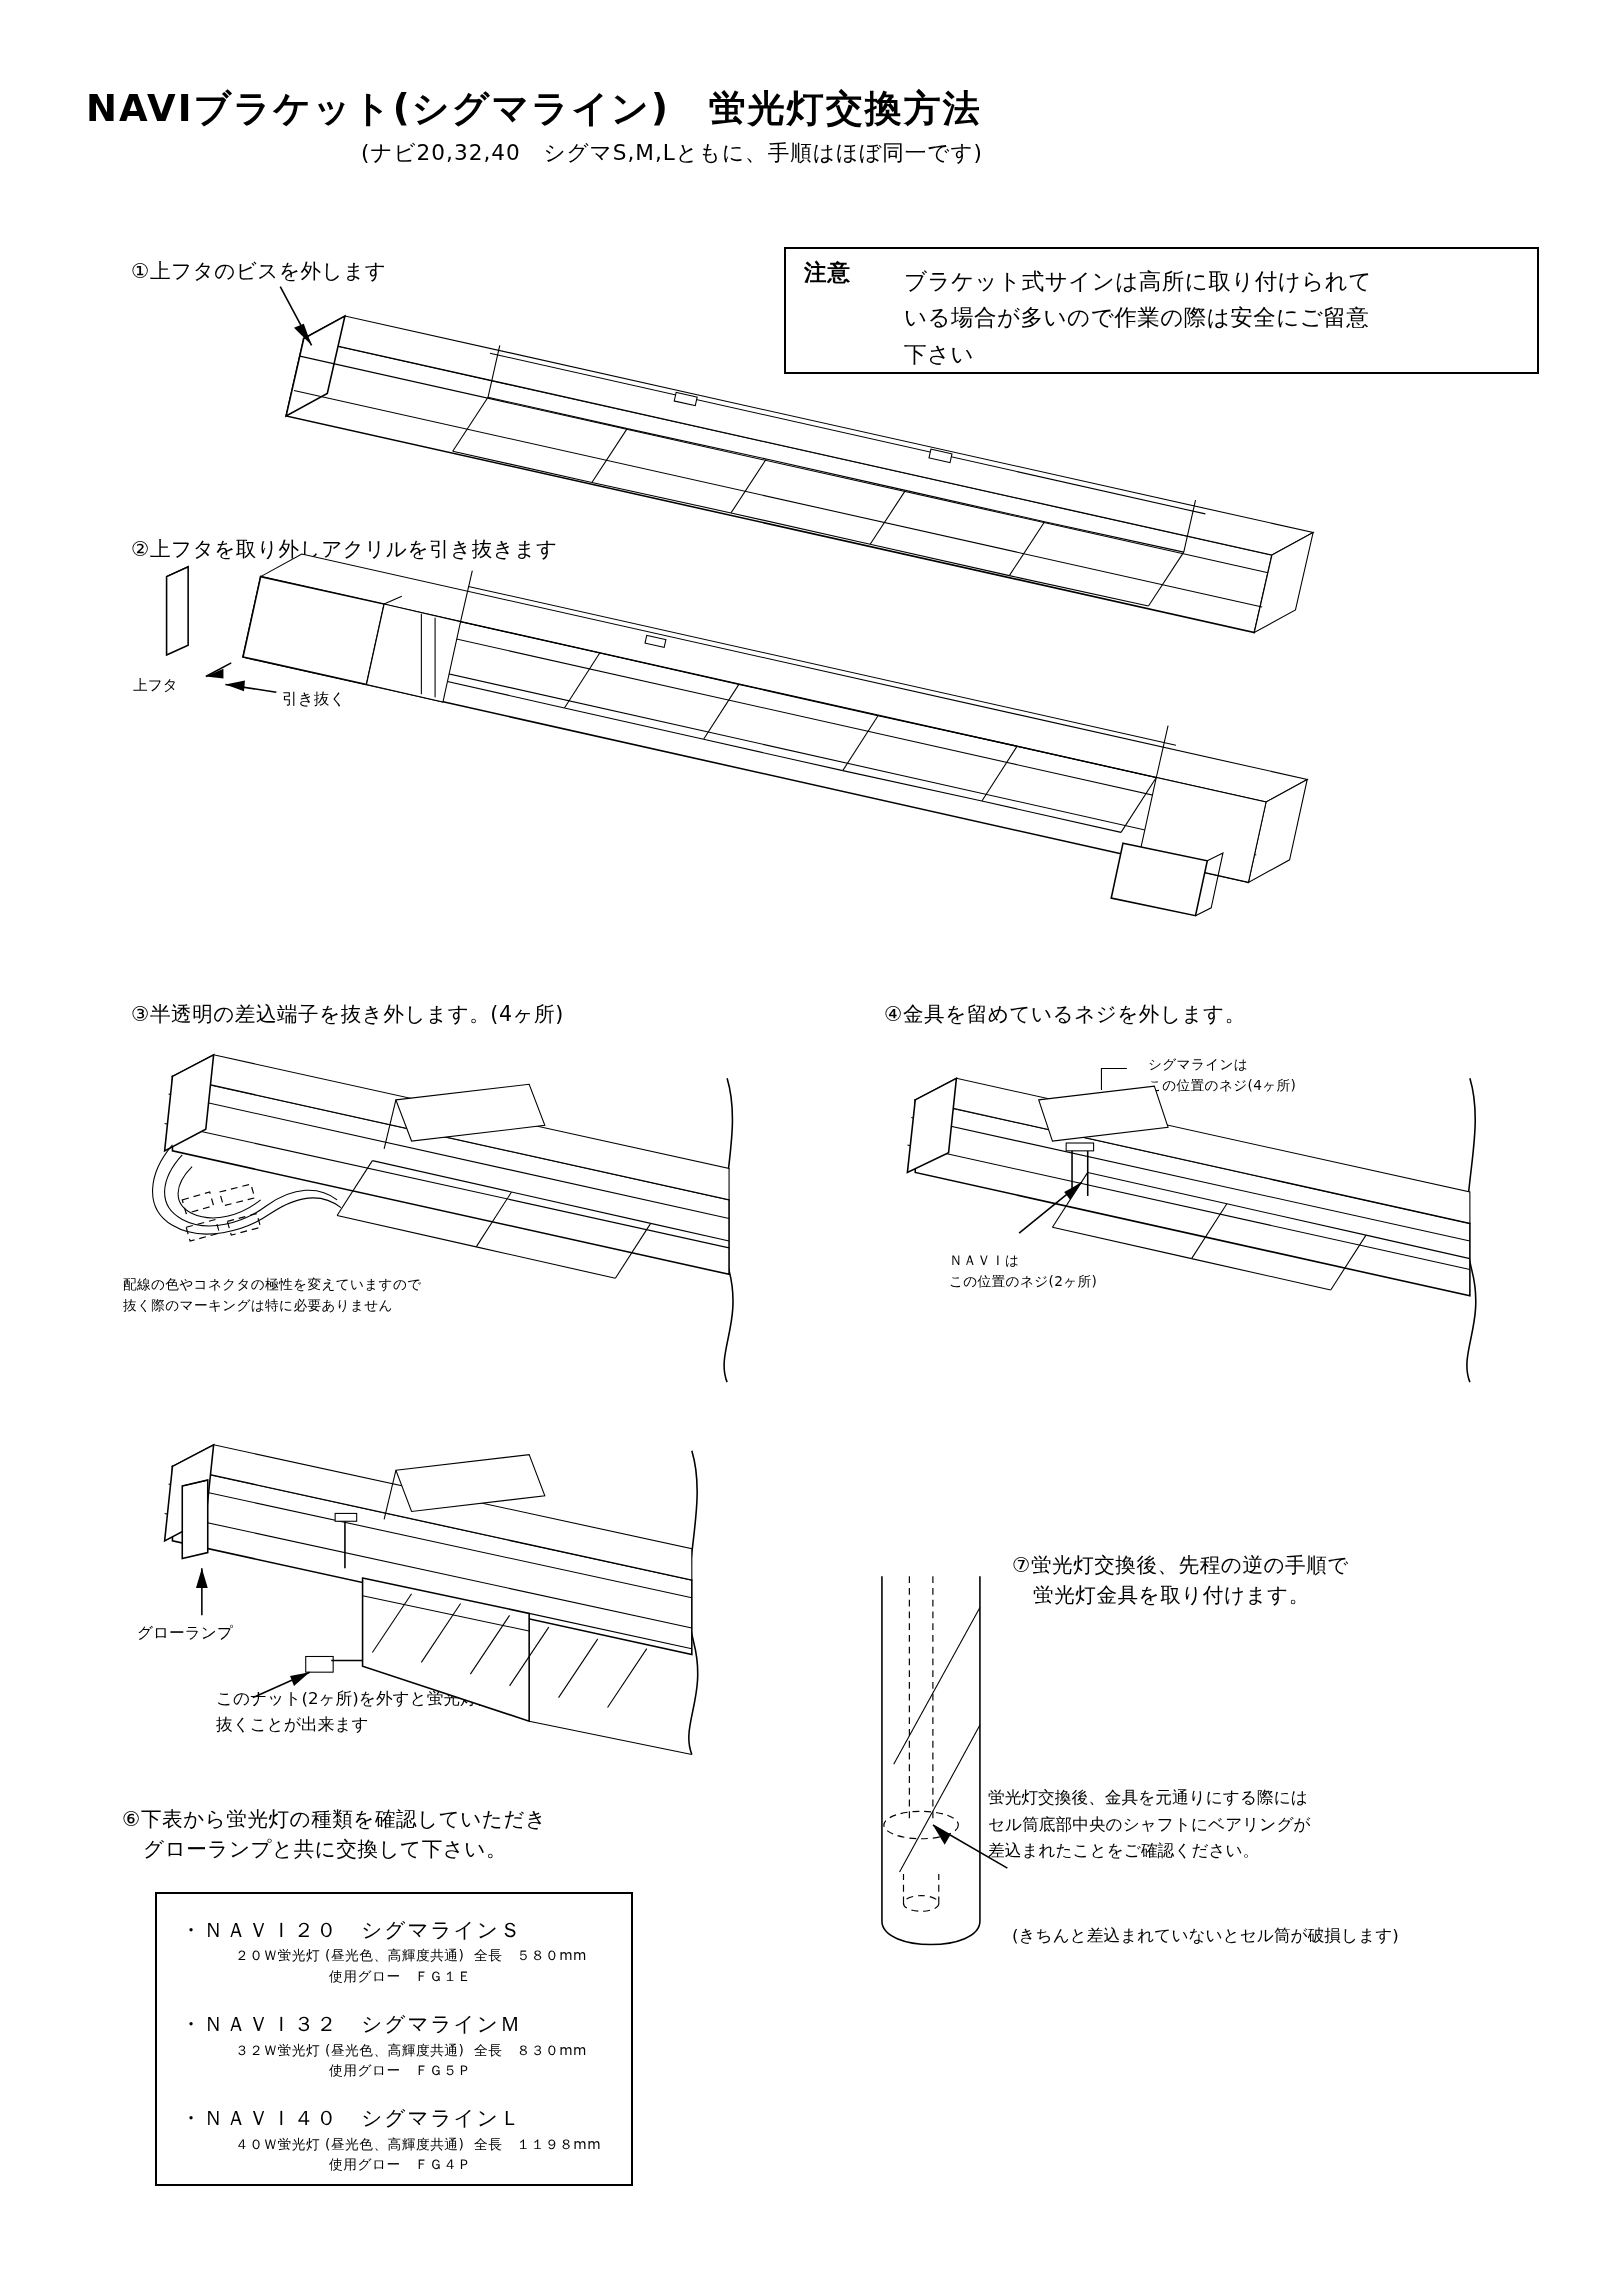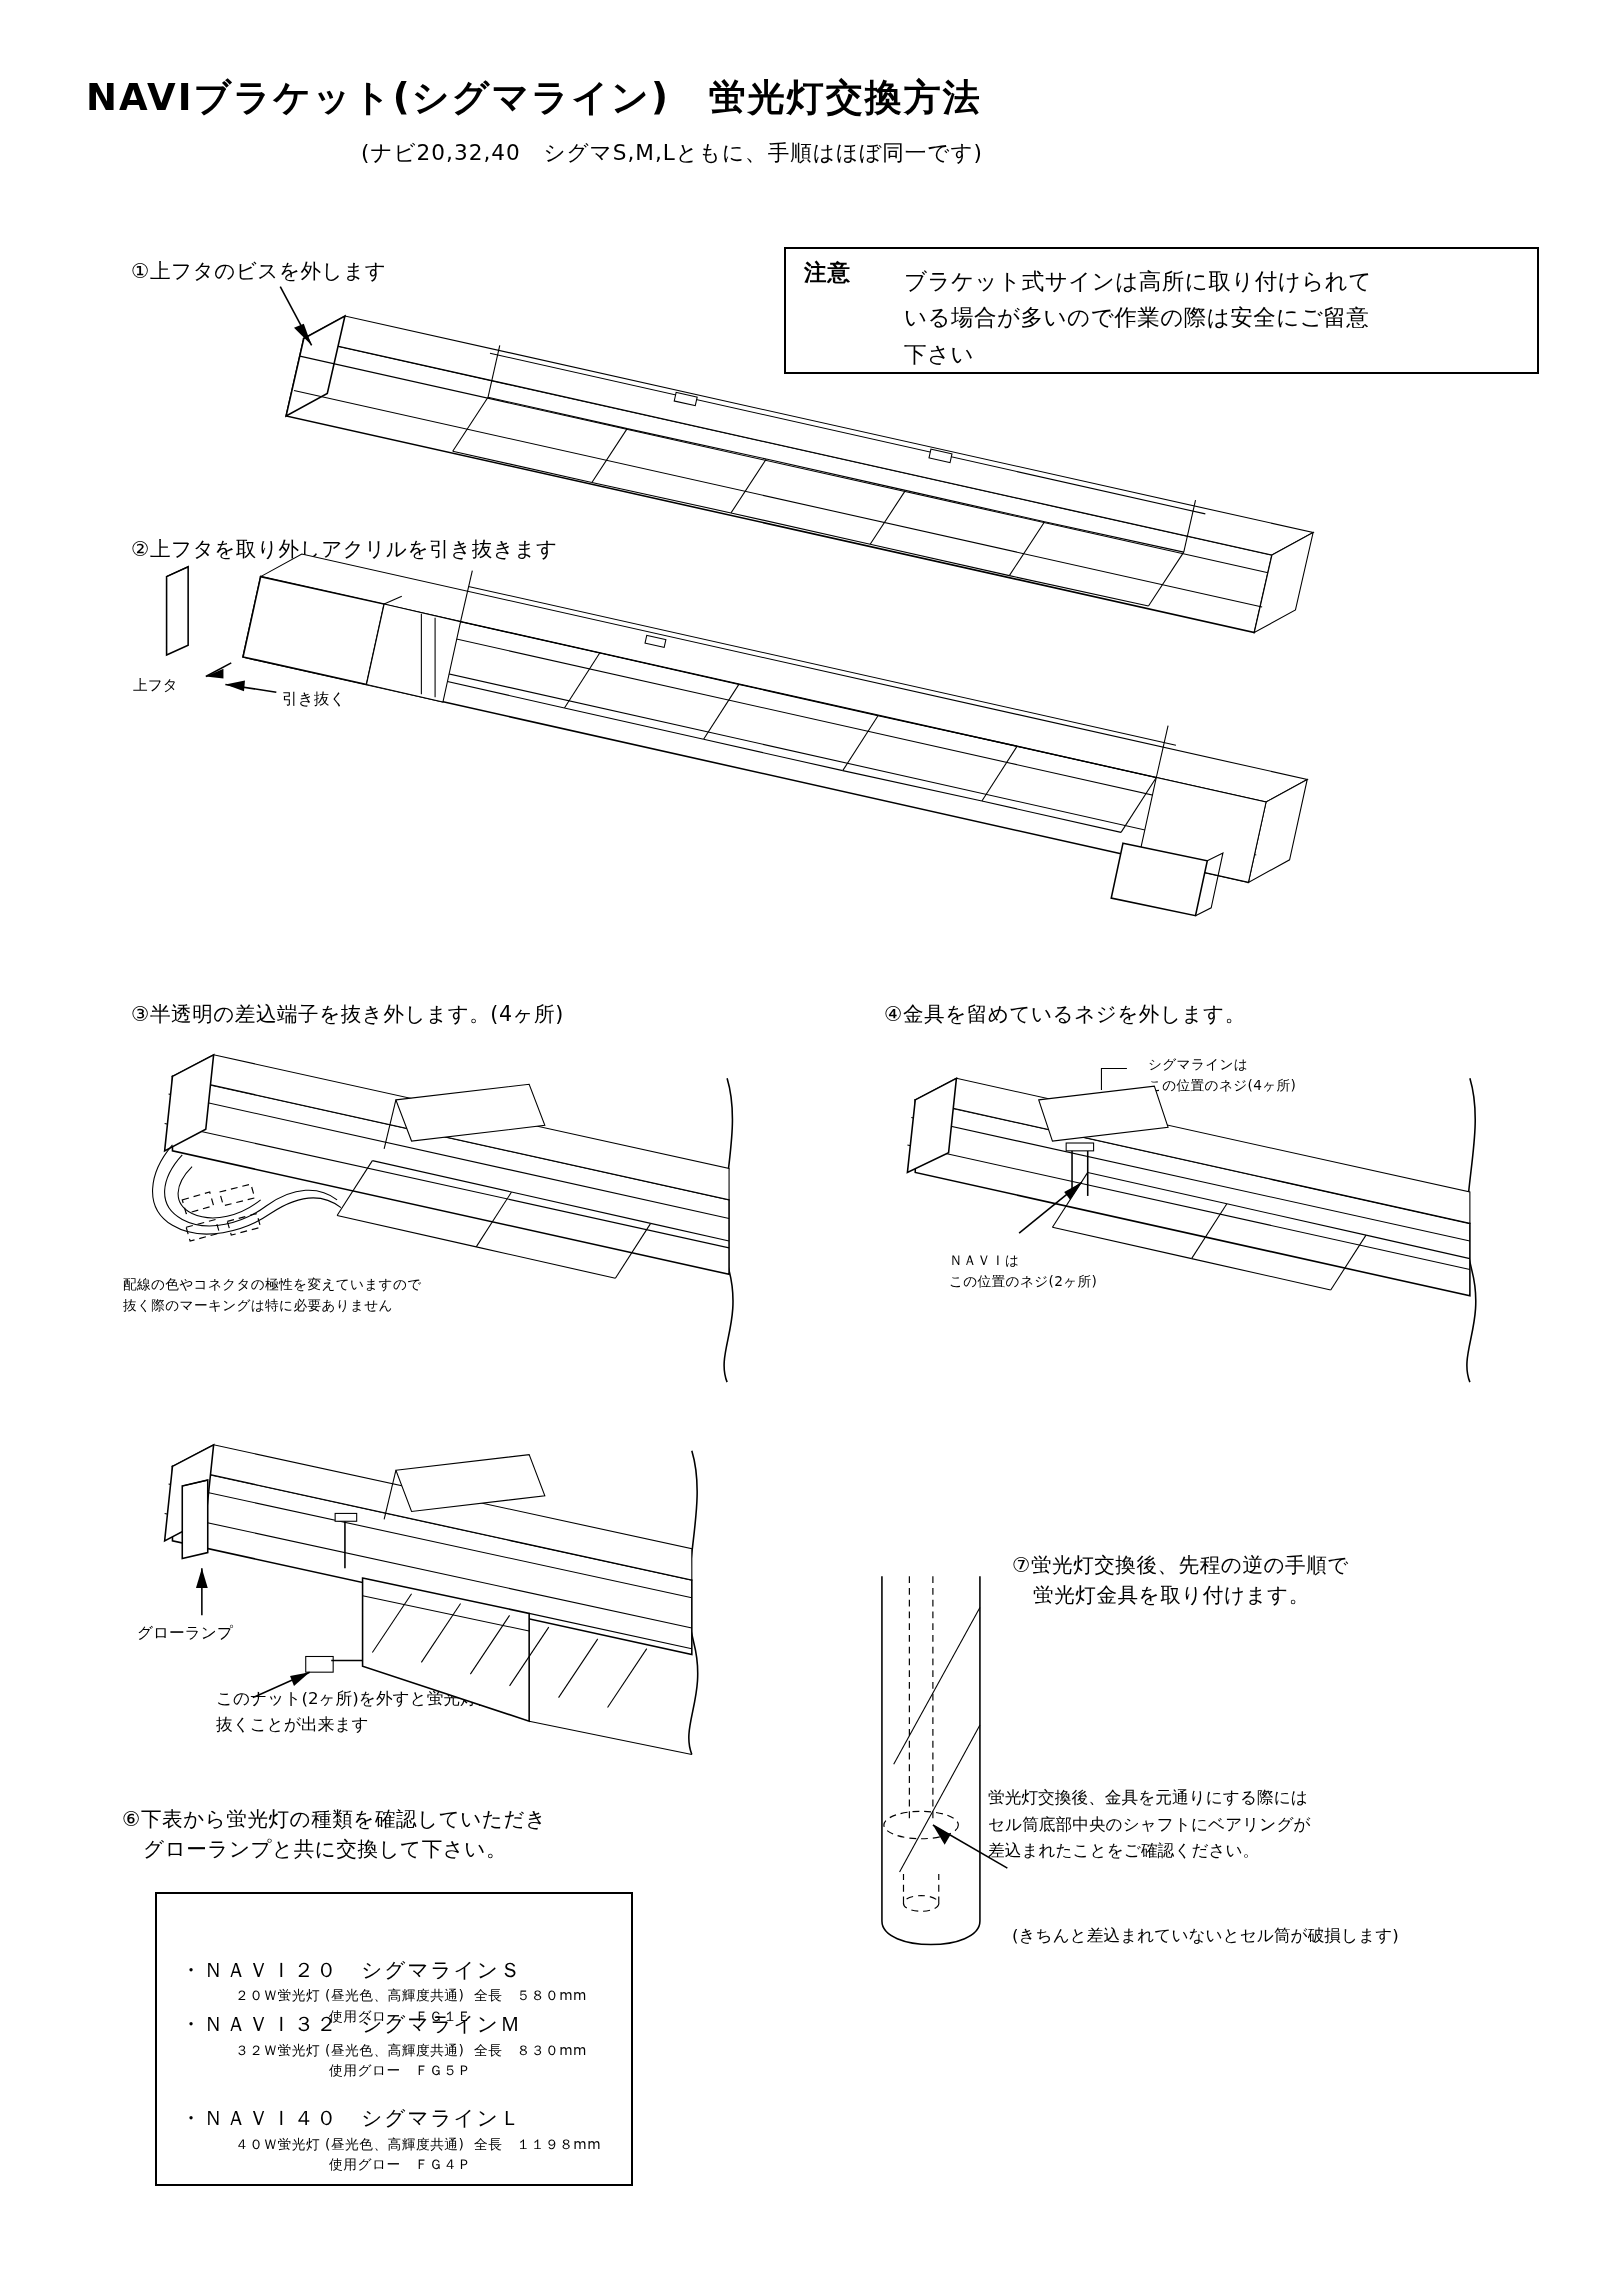--- a/index.html
+++ b/index.html
@@ -16,21 +16,21 @@
     width: 1611px;
     height: 2287px;
     background: #ffffff;
     overflow: hidden;
   }
   .abs { position: absolute; }
   .t { white-space: pre; line-height: 1.45; }
 
   
   #title {
-    left: 86px; top: 71px;
+    left: 86px; top: 82px;
     font-size: 37px;
     letter-spacing: 2px;
     font-weight: 700;
   }
   #subtitle {
     left: 361px; top: 137px;
     font-size: 21.6px;
     letter-spacing: 1px;
   }
 
@@ -145,21 +145,21 @@
 この位置のネジ(2ヶ所)</div>
   <div class="abs t" id="lbl-glow">グローランプ</div>
   <div class="abs t" id="anno-nut">このナット(2ヶ所)を外すと蛍光灯器具を
 抜くことが出来ます</div>
   <div class="abs t" id="anno-bearing">蛍光灯交換後、金具を元通りにする際には
 セル筒底部中央のシャフトにベアリングが
 差込まれたことをご確認ください。</div>
   <div class="abs t" id="anno-bearing-note">(きちんと差込まれていないとセル筒が破損します)</div>
 
   <div class="abs" id="lamp-table">
-    <div class="lamp-entry" style="top:21.6px;margin-top:40px;">
+    <div class="lamp-entry" style="top:21.6px;">
       <div class="t lamp-title">・ＮＡＶＩ２０　シグマラインＳ</div>
       <div class="t lamp-spec">２０Ｗ蛍光灯 (昼光色、高輝度共通)  全長　５８０mm</div>
       <div class="t lamp-spec"><span class="glow">使用グロー　ＦＧ１Ｅ</span></div>
     </div>
     <div class="lamp-entry" style="top:116px;">
       <div class="t lamp-title">・ＮＡＶＩ３２　シグマラインＭ</div>
       <div class="t lamp-spec">３２Ｗ蛍光灯 (昼光色、高輝度共通)  全長　８３０mm</div>
       <div class="t lamp-spec"><span class="glow">使用グロー　ＦＧ５Ｐ</span></div>
     </div>
     <div class="lamp-entry" style="top:210px;">

